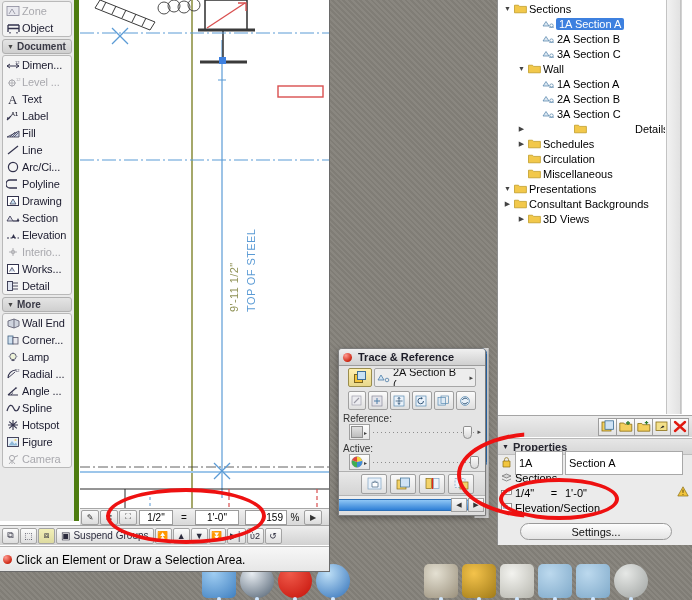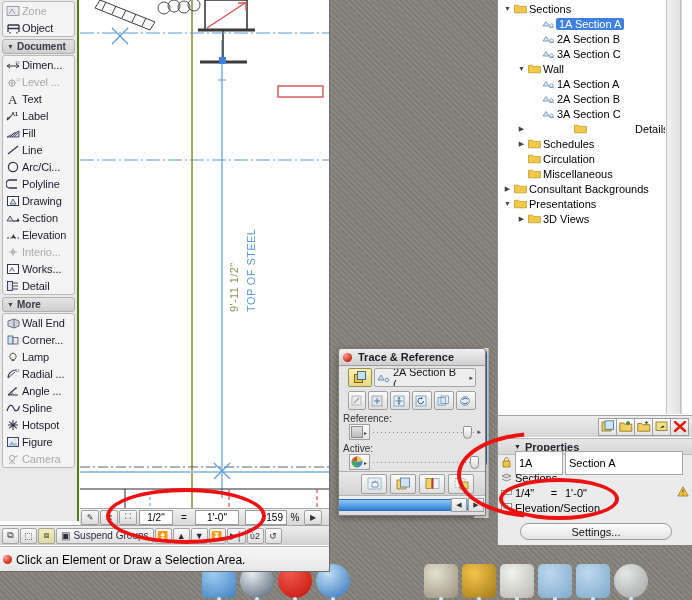--- a/index.html
+++ b/index.html
@@ -23,21 +23,21 @@
     position:absolute; left:0; top:0; width:330px; height:572px;
     background:#ffffff;
     border-right:1px solid #6a6a6a;
     border-bottom:1px solid #6a6a6a;
     overflow:hidden;
   }
   
   #toolbox {
     position:absolute; left:0; top:0; width:79px; height:521px;
     background:#e9e9e9;
-    border-right:2px solid #4d7c0f;
+    border-right:5px solid #4d7c0f;
   }
   .tb-group {
     background:#f4f4f4;
     border:1px solid #b9b9b9;
     border-radius:3px;
     margin:1px 2px 2px 2px;
   }
   .tb-header {
     height:15px; line-height:15px;
     background:linear-gradient(#e4e4e4,#cfcfcf);
@@ -163,21 +163,21 @@
     background:linear-gradient(#fdfdfd,#e2e2e2);
     display:flex; align-items:center; justify-content:center;
     margin-left:-1px;
   }
   #props {
     position:absolute; left:0; top:438px; width:195px; height:107px;
     background:#ebebeb; border-top:1px solid #b8b8b8;
   }
   #props-header {
     height:16px; display:flex; align-items:center; gap:4px;
-    padding-left:16px; font-size:11px; font-weight:bold; color:#262630;
+    padding-left:4px; font-size:11px; font-weight:bold; color:#262630;
     background:linear-gradient(#e6e6e6,#d6d6d6);
     border-bottom:1px solid #bdbdbd;
   }
   .pr-row {
     height:15px; display:flex; align-items:center; gap:2px;
     padding-left:2px; font-size:11px; color:#000;
   }
   .pr-ico { width:13px; flex:0 0 13px; display:flex; align-items:center; justify-content:center; }
   .pr-in {
     height:24px; background:#fff; border:1px solid #a8a8a8;
@@ -950,36 +950,36 @@
       <div class="tr" style="padding-left: 18px;">
         <span class="tw"></span>
         <span class="fi">
           <svg width="13" height="11">
             <path d="M0.5 2.2 h4 l1 1.2 h6.9 v6.4 h-11.9 z" fill="#f2c84b" stroke="#b99318" stroke-width=".7"></path>
           </svg>
         </span>
         <span class="tx">Miscellaneous</span>
       </div>
       <div class="tr" style="padding-left: 4px;">
+        <span class="tw">▼</span>
+        <span class="fi">
+          <svg width="13" height="11">
+            <path d="M0.5 2.2 h4 l1 1.2 h6.9 v6.4 h-11.9 z" fill="#f2c84b" stroke="#b99318" stroke-width=".7"></path>
+          </svg>
+        </span>
+        <span class="tx">Presentations</span>
+      </div>
+      <div class="tr" style="padding-left: 4px;">
         <span class="tw">▶</span>
         <span class="fi">
           <svg width="13" height="11">
             <path d="M0.5 2.2 h4 l1 1.2 h6.9 v6.4 h-11.9 z" fill="#f2c84b" stroke="#b99318" stroke-width=".7"></path>
           </svg>
         </span>
         <span class="tx">Consultant Backgrounds</span>
-      </div>
-      <div class="tr" style="padding-left: 4px;">
-        <span class="tw">▼</span>
-        <span class="fi">
-          <svg width="13" height="11">
-            <path d="M0.5 2.2 h4 l1 1.2 h6.9 v6.4 h-11.9 z" fill="#f2c84b" stroke="#b99318" stroke-width=".7"></path>
-          </svg>
-        </span>
-        <span class="tx">Presentations</span>
       </div>
       <div class="tr" style="padding-left: 18px;">
         <span class="tw">▶</span>
         <span class="fi">
           <svg width="13" height="11">
             <path d="M0.5 2.2 h4 l1 1.2 h6.9 v6.4 h-11.9 z" fill="#f2c84b" stroke="#b99318" stroke-width=".7"></path>
           </svg>
         </span>
         <span class="tx">3D Views</span>
       </div>

